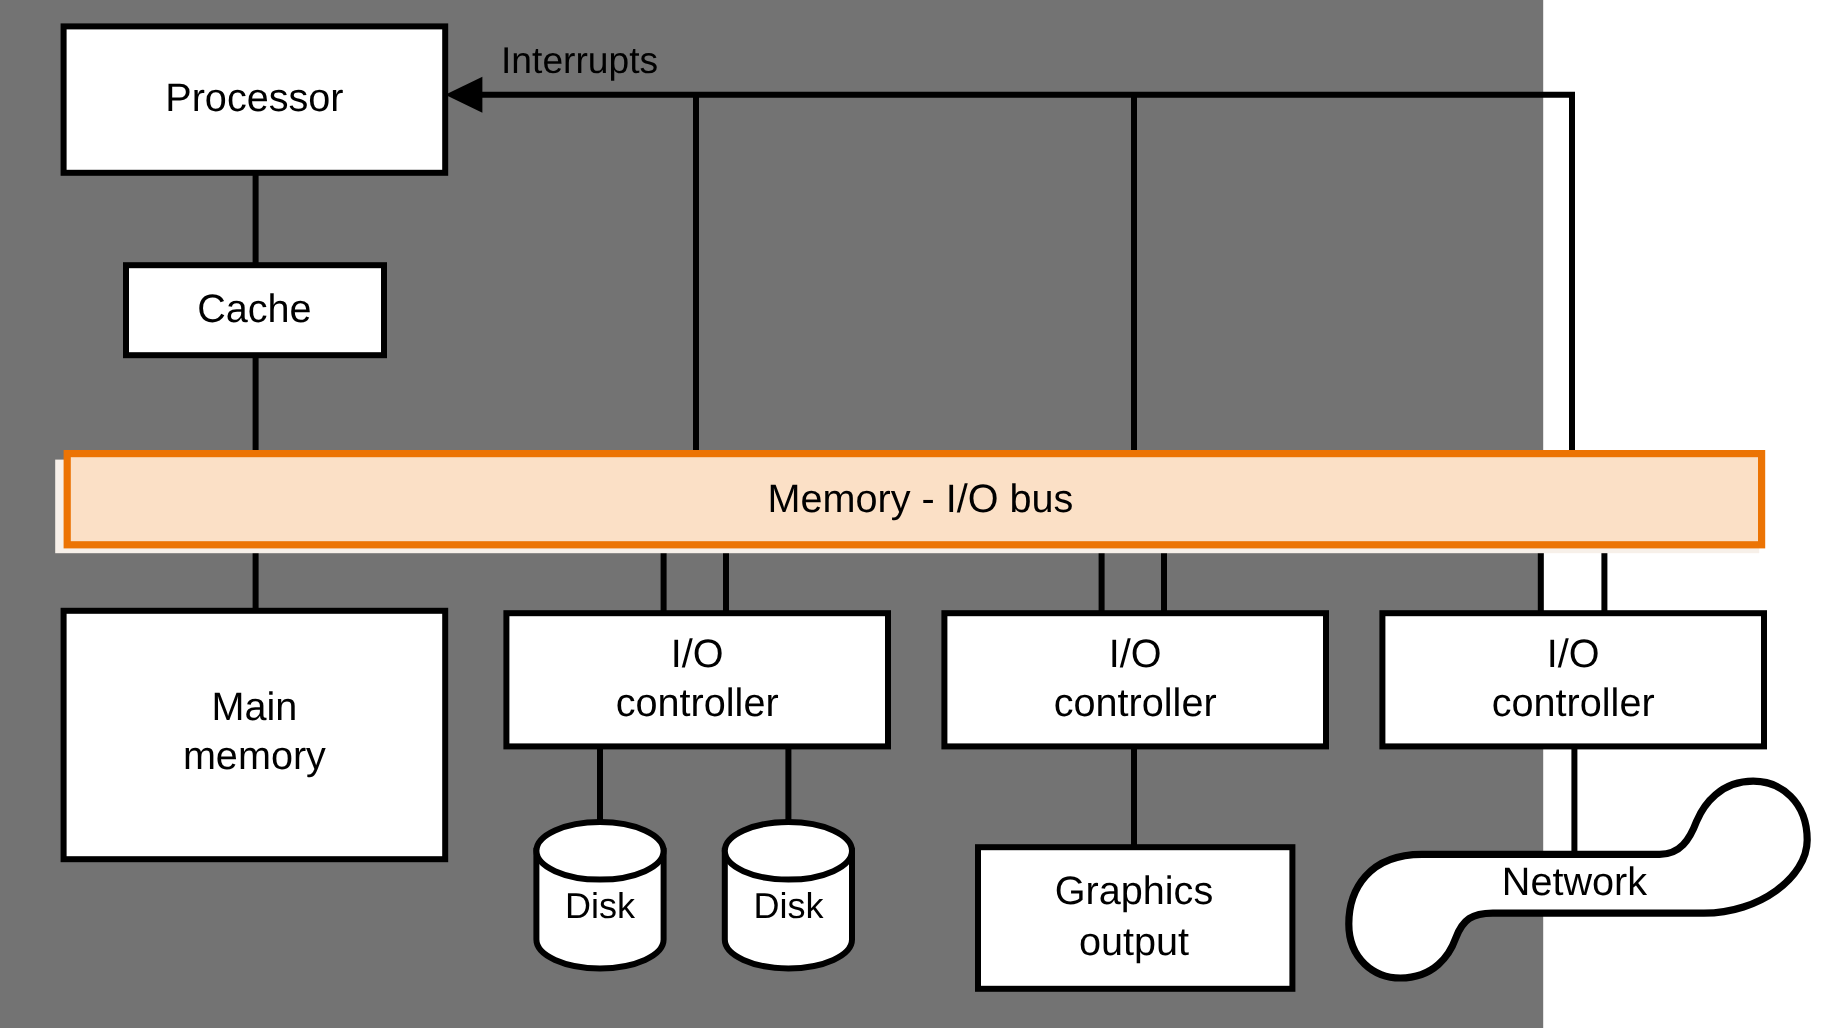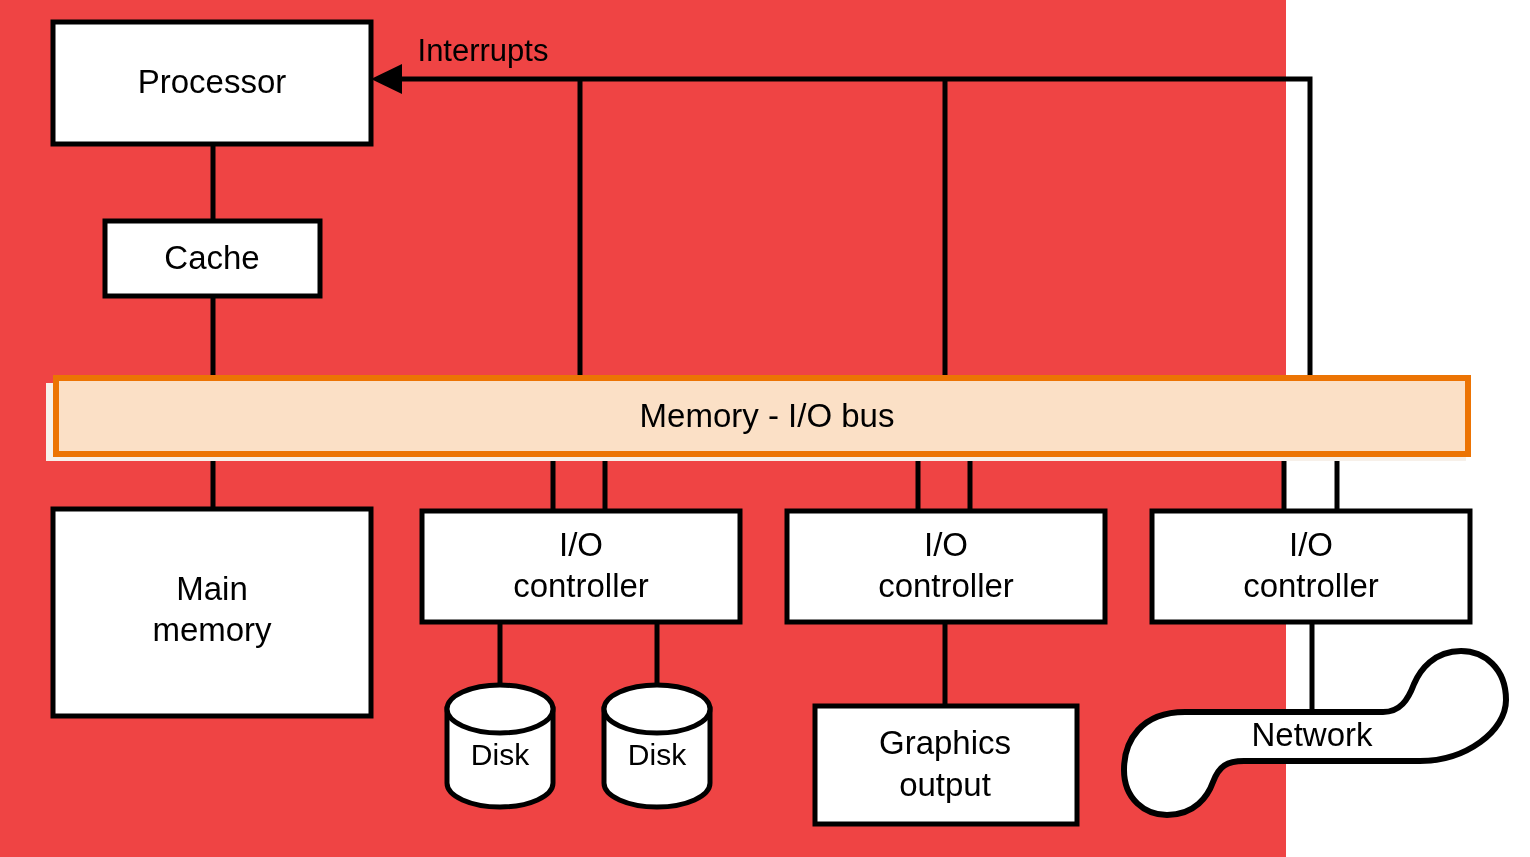--- a/index.html
+++ b/index.html
@@ -10,21 +10,21 @@
   body {
     width: 1530px;
     height: 857px;
     overflow: hidden;
     font-family: "Liberation Sans", sans-serif;
   }
   #diagram-root {
     position: relative;
     width: 1286px;
     height: 857px;
-    background: #ef4444;
+    background: #737373;
   }
   svg#arch-svg {
     display: block;
     width: 1530px;
     height: 857px;
   }
   .box-shape {
     fill: #ffffff;
     stroke: #000000;
     stroke-width: 5;

